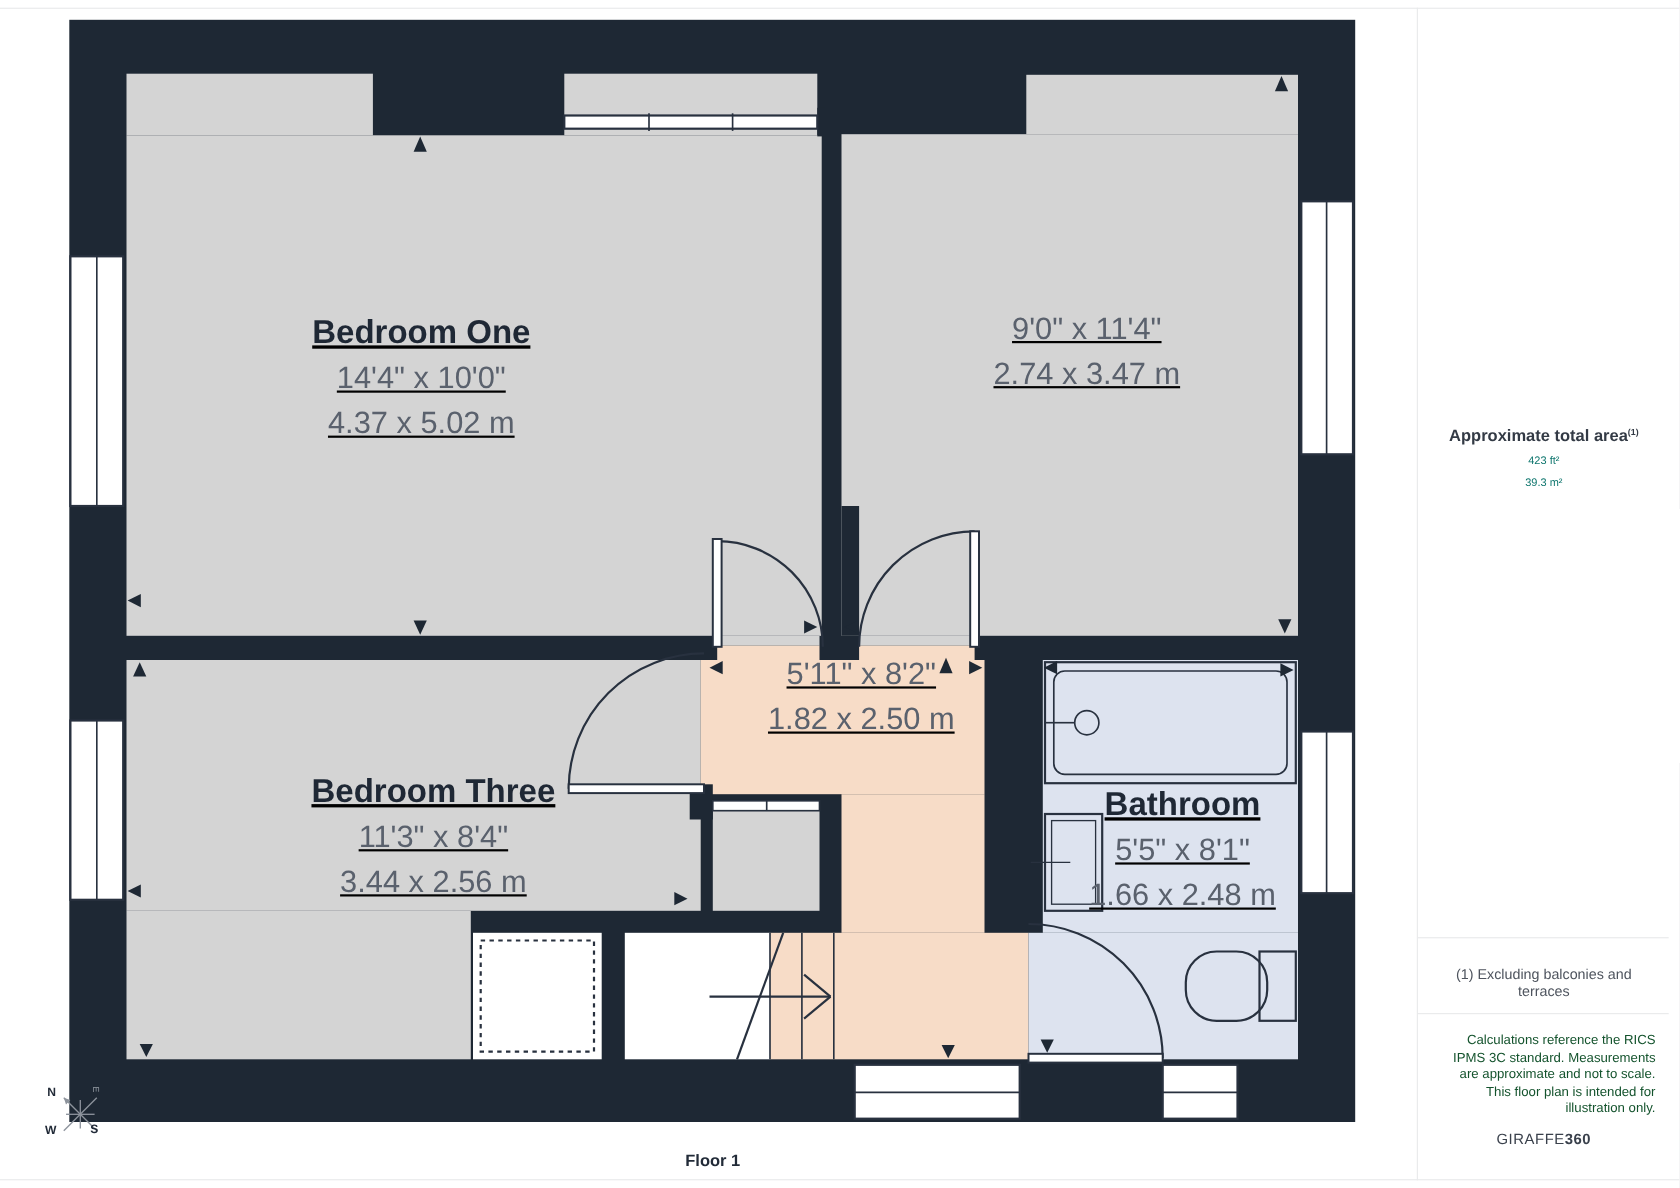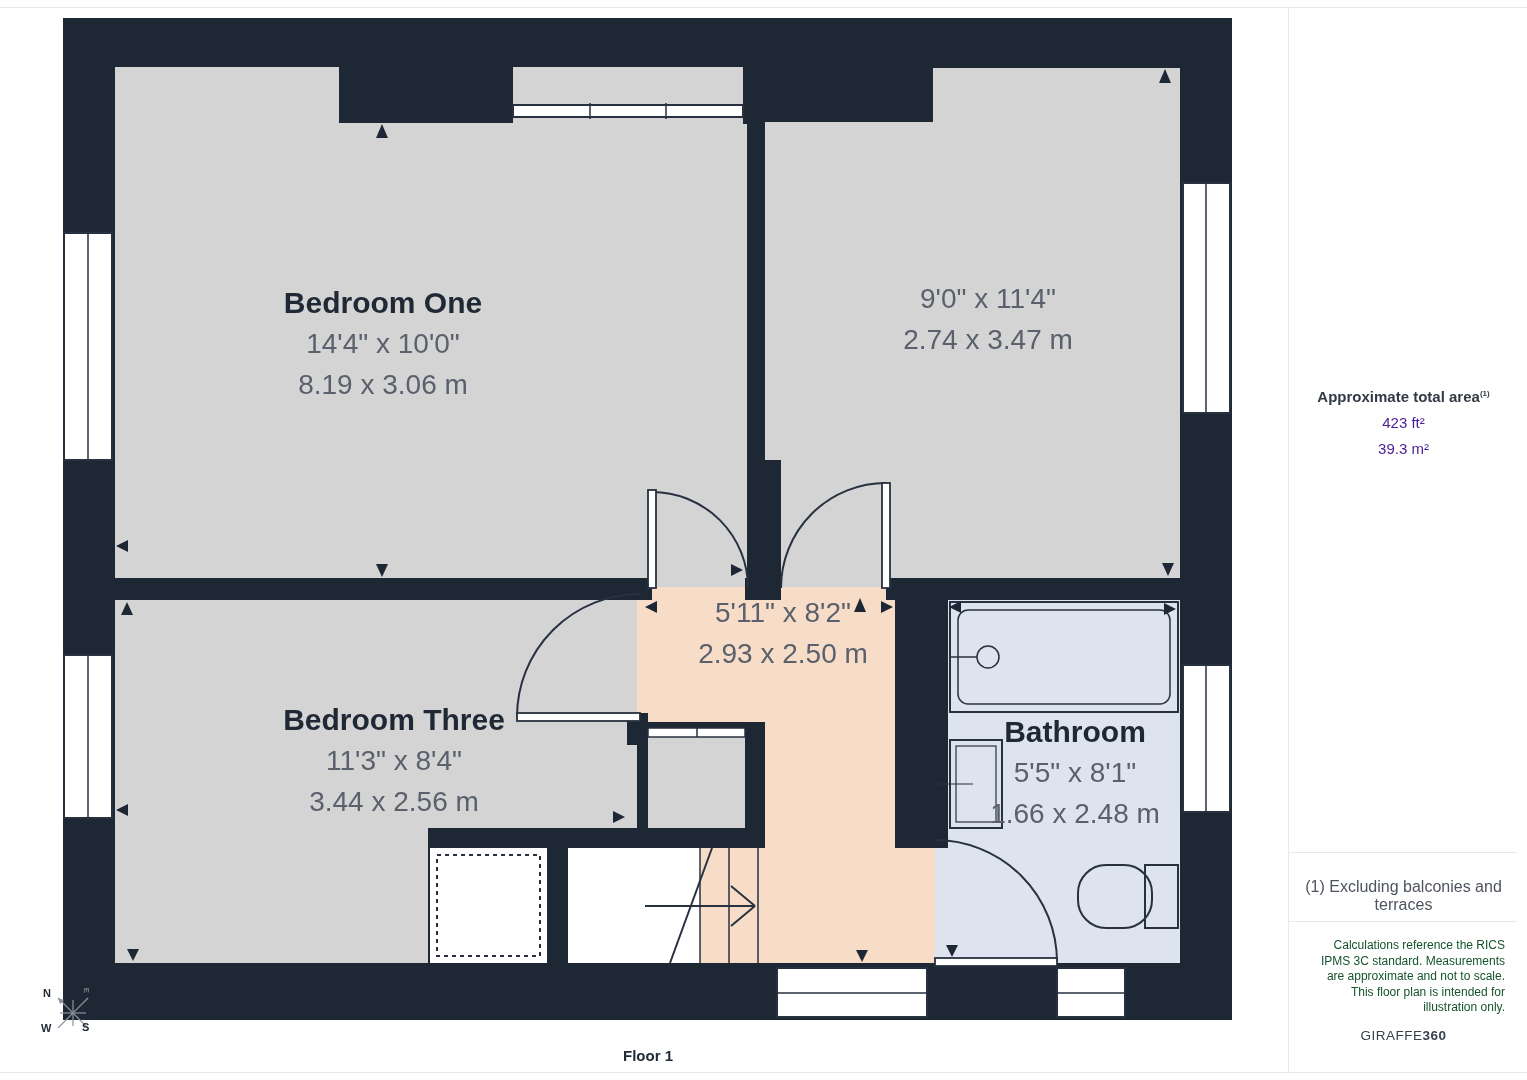--- a/index.html
+++ b/index.html
@@ -1,32 +1,32 @@
 <!DOCTYPE html>
 <html><head>
 <meta charset="utf-8">
 <style>
   html,body{margin:0;padding:0;background:#ffffff;}
   body{font-family:"Liberation Sans","DejaVu Sans",sans-serif;}
   .page{position:relative;width:1527px;height:1080px;background:#ffffff;overflow:hidden;}
   svg.plan{position:absolute;left:0;top:0;}
   .hairline{position:absolute;background:#e8e9ea;}
-  .room-label{position:absolute;transform:translateX(-50%);text-align:center;white-space:nowrap;}
+  .room-label{position:absolute;transform:translateX(-50%);text-align:center;white-space:nowrap;text-decoration:underline;}
   .room-name{font-size:30px;font-weight:bold;color:#1f2835;line-height:40px;}
   .room-dim{font-size:28px;color:#5a616d;line-height:41px;}
   .floor-label{position:absolute;transform:translateX(-50%);font-size:15px;font-weight:bold;color:#222b38;}
   .compass-letter{position:absolute;font-size:11px;font-weight:bold;color:#222b38;}
   .compass-letter.east{font-size:8px;font-weight:normal;color:#9aa0a8;transform:rotate(90deg);}
   .sidebar{position:absolute;left:1289px;top:8px;width:229px;height:1064px;}
   .sidebar .divider{position:absolute;left:0;width:228px;height:1px;background:#e8e9ea;}
   .area-block{position:absolute;left:0;top:380px;width:229px;text-align:center;}
   .area-title{font-size:15px;font-weight:bold;color:#333a45;}
   .area-title sup{font-size:8px;}
-  .area-val{font-size:15px;color:#4c1d95;margin-top:9px;}
-  .note1{position:absolute;left:10px;top:870px;width:209px;text-align:center;font-size:16px;color:#4e545e;}
+  .area-val{font-size:10px;color:#0f766e;margin-top:9px;}
+  .note1{position:absolute;left:10px;top:870px;width:209px;text-align:center;font-size:13px;color:#4e545e;}
   .disclaimer{position:absolute;left:13px;top:930px;width:203px;text-align:right;font-size:12px;line-height:15.5px;color:#14532d;}
   .brand{position:absolute;left:0;top:1020px;width:229px;text-align:center;font-size:13.5px;color:#3a414c;letter-spacing:.5px;}
   .brand .num{font-weight:bold;}
 </style>
 </head>
 <body>
 
 <div class="page">
 
   <div class="hairline" style="left:0;top:7px;width:1527px;height:1px;"></div>
@@ -170,34 +170,34 @@
       <line x1="88" y1="998" x2="58" y2="1028"></line>
       <line x1="73" y1="1000" x2="73" y2="1026"></line>
       <line x1="60" y1="1013" x2="86" y2="1013"></line>
       <polygon points="58,998 64,1000 60,1004" fill="#8d939c" stroke="none"></polygon>
     </g>
   </svg>
 
   <div class="room-label" style="left:383px;top:283px;">
     <div class="room-name">Bedroom One</div>
     <div class="room-dim">14'4" x 10'0"</div>
-    <div class="room-dim">8.19 x 3.06 m</div>
+    <div class="room-dim">4.37 x 5.02 m</div>
   </div>
   <div class="room-label" style="left:988px;top:278px;">
     <div class="room-dim">9'0" x 11'4"</div>
     <div class="room-dim">2.74 x 3.47 m</div>
   </div>
   <div class="room-label" style="left:394px;top:700px;">
     <div class="room-name">Bedroom Three</div>
     <div class="room-dim">11'3" x 8'4"</div>
     <div class="room-dim">3.44 x 2.56 m</div>
   </div>
   <div class="room-label" style="left:783px;top:592px;">
     <div class="room-dim">5'11" x 8'2"</div>
-    <div class="room-dim">2.93 x 2.50 m</div>
+    <div class="room-dim">1.82 x 2.50 m</div>
   </div>
   <div class="room-label" style="left:1075px;top:712px;">
     <div class="room-name">Bathroom</div>
     <div class="room-dim">5'5" x 8'1"</div>
     <div class="room-dim">1.66 x 2.48 m</div>
   </div>
 
   <div class="floor-label" style="left:648px;top:1047px;">Floor 1</div>
 
   <div class="compass-letter" style="left:43px;top:987px;">N</div>

